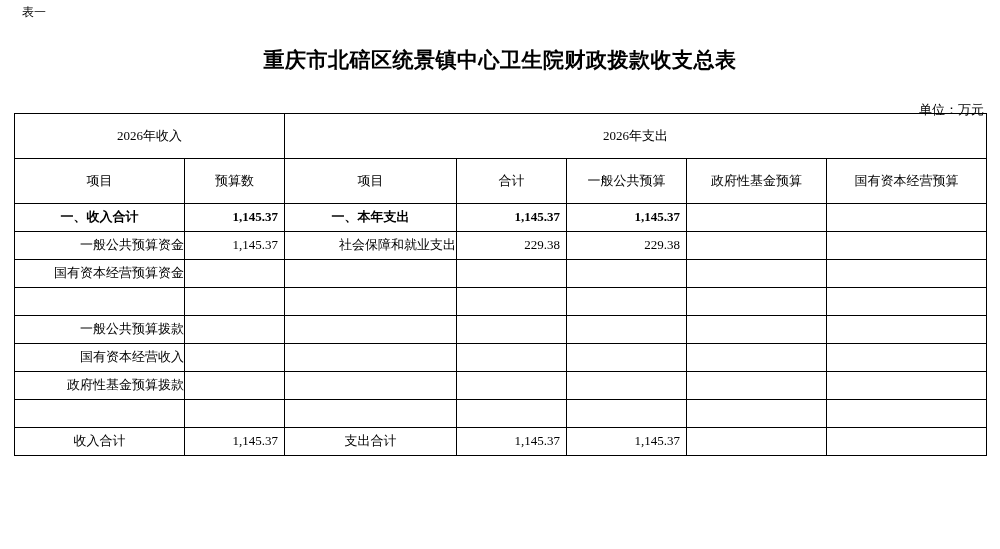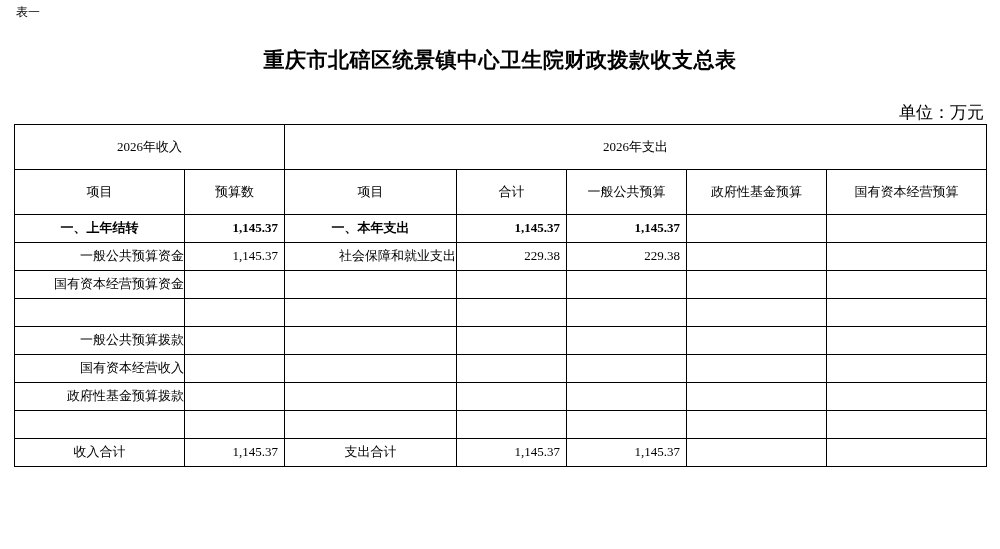--- a/index.html
+++ b/index.html
@@ -15,47 +15,47 @@
     position: relative;
     overflow: hidden;
   }
   .page {
     position: relative;
     width: 1000px;
     height: 549px;
   }
   .sheet-label {
     position: absolute;
-    left: 16px;
+    left: 22px;
     top: 4px;
     font-size: 12px;
     font-family: "Liberation Serif", "DejaVu Serif", serif;
   }
   .doc-title {
     position: absolute;
     left: 0;
     top: 46px;
     width: 1000px;
     text-align: center;
     font-size: 21px;
     font-weight: bold;
     letter-spacing: 0.5px;
     font-family: Liberation Sans, sans-serif;
   }
   .unit-note {
     position: absolute;
     right: 16px;
     top: 101px;
-    font-size: 17px;
+    font-size: 13px;
     font-family: "Liberation Serif", "DejaVu Serif", serif;
   }
   table.budget {
     position: absolute;
     left: 14px;
-    top: 124px;
+    top: 113px;
     width: 972px;
     border-collapse: collapse;
     table-layout: fixed;
     font-size: 13px;
   }
   table.budget td {
     border: 1px solid #000000;
     padding: 0;
     height: 27px;
     vertical-align: middle;
@@ -134,21 +134,21 @@
       <tr>
         <td class="col-head">项目</td>
         <td class="col-head">预算数</td>
         <td class="col-head">项目</td>
         <td class="col-head">合计</td>
         <td class="col-head">一般公共预算</td>
         <td class="col-head">政府性基金预算</td>
         <td class="col-head">国有资本经营预算</td>
       </tr>
     <tr>
-          <td class="item-label-bold">一、上年结转</td>
+          <td class="item-label-bold">一、收入合计</td>
           <td class="num-bold">1,145.37</td>
           <td class="item-label-bold">一、本年支出</td>
           <td class="num-bold">1,145.37</td>
           <td class="num-bold">1,145.37</td>
           <td class="num"></td>
           <td class="num"></td>
         </tr>
         <tr>
           <td class="item-label">一般公共预算资金</td>
           <td class="num">1,145.37</td>

